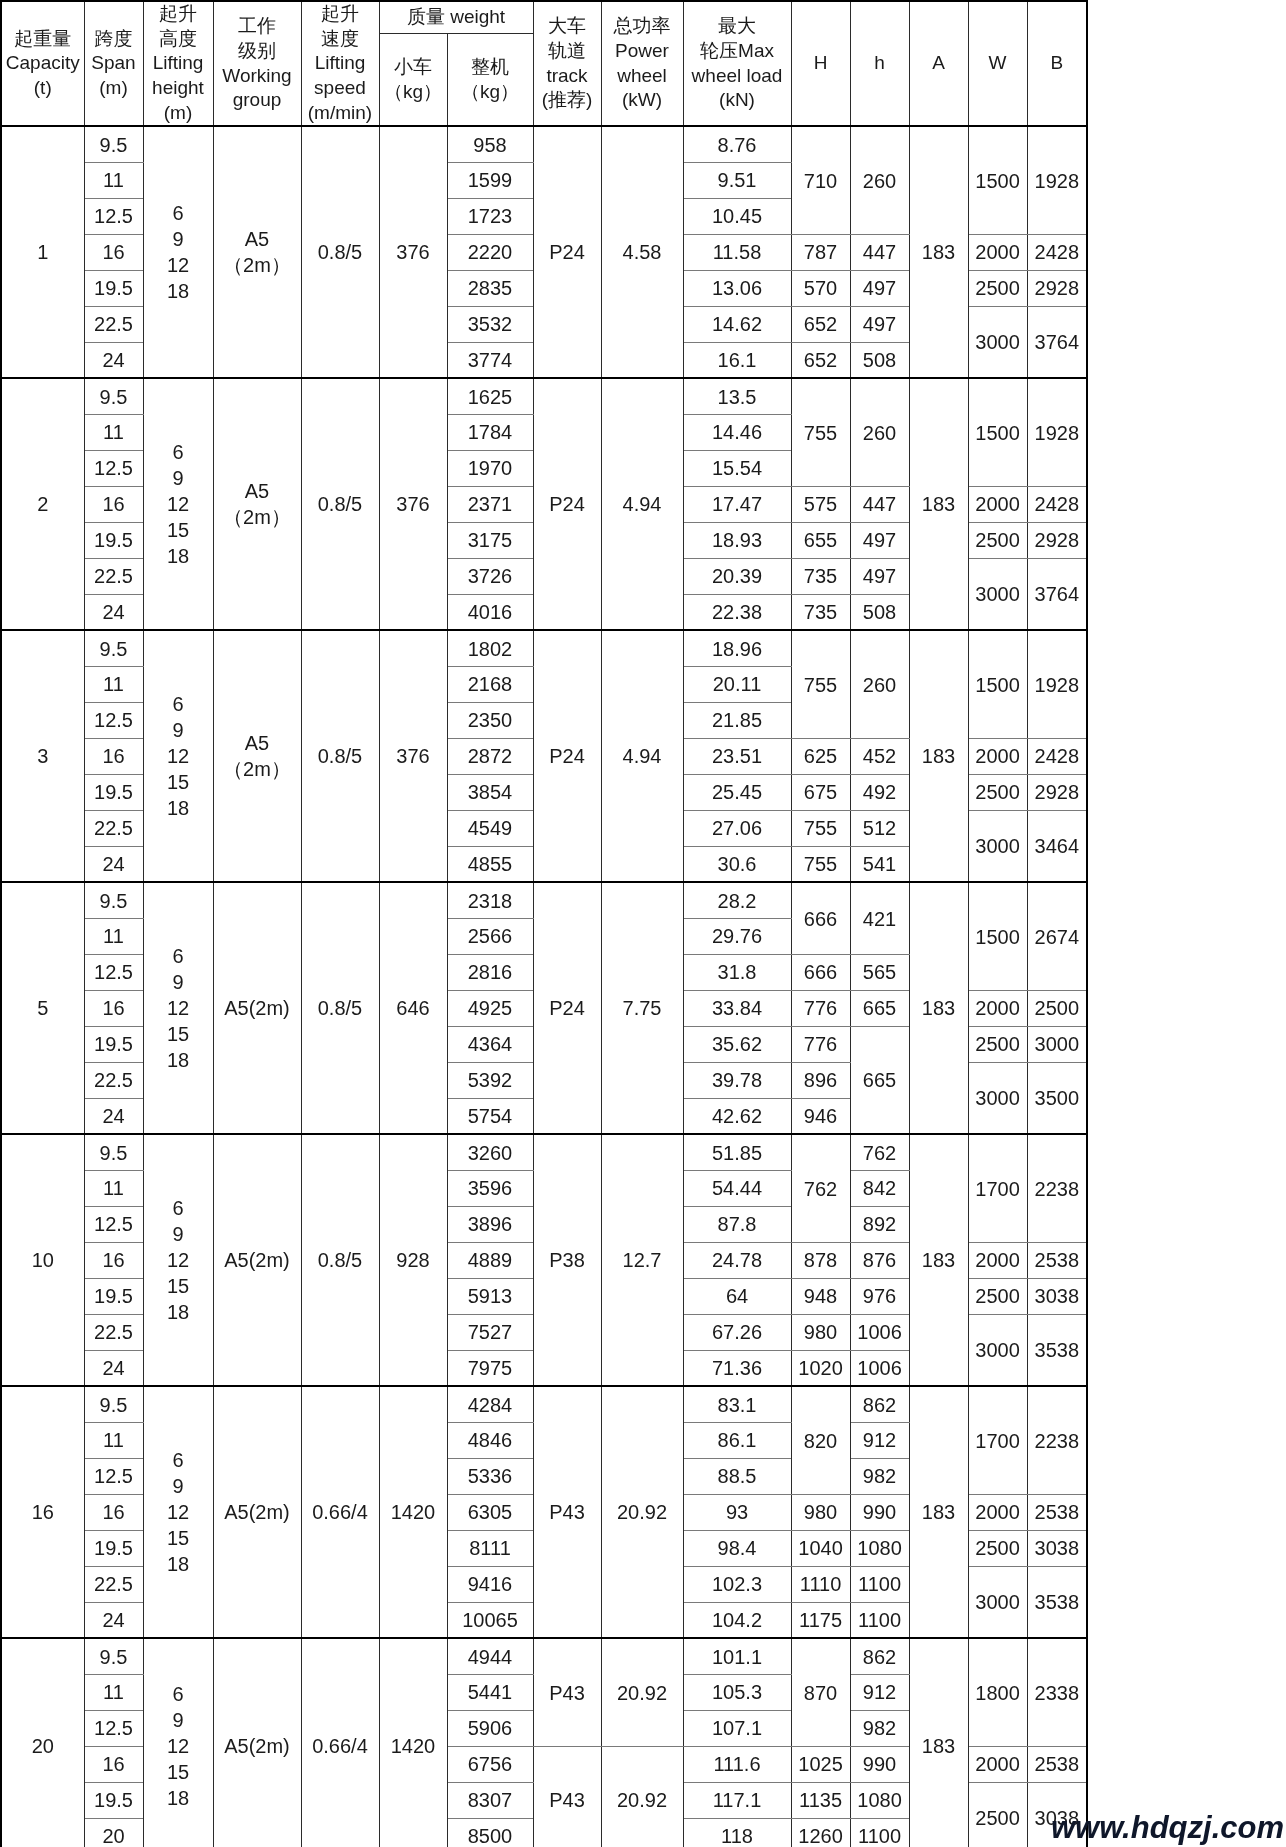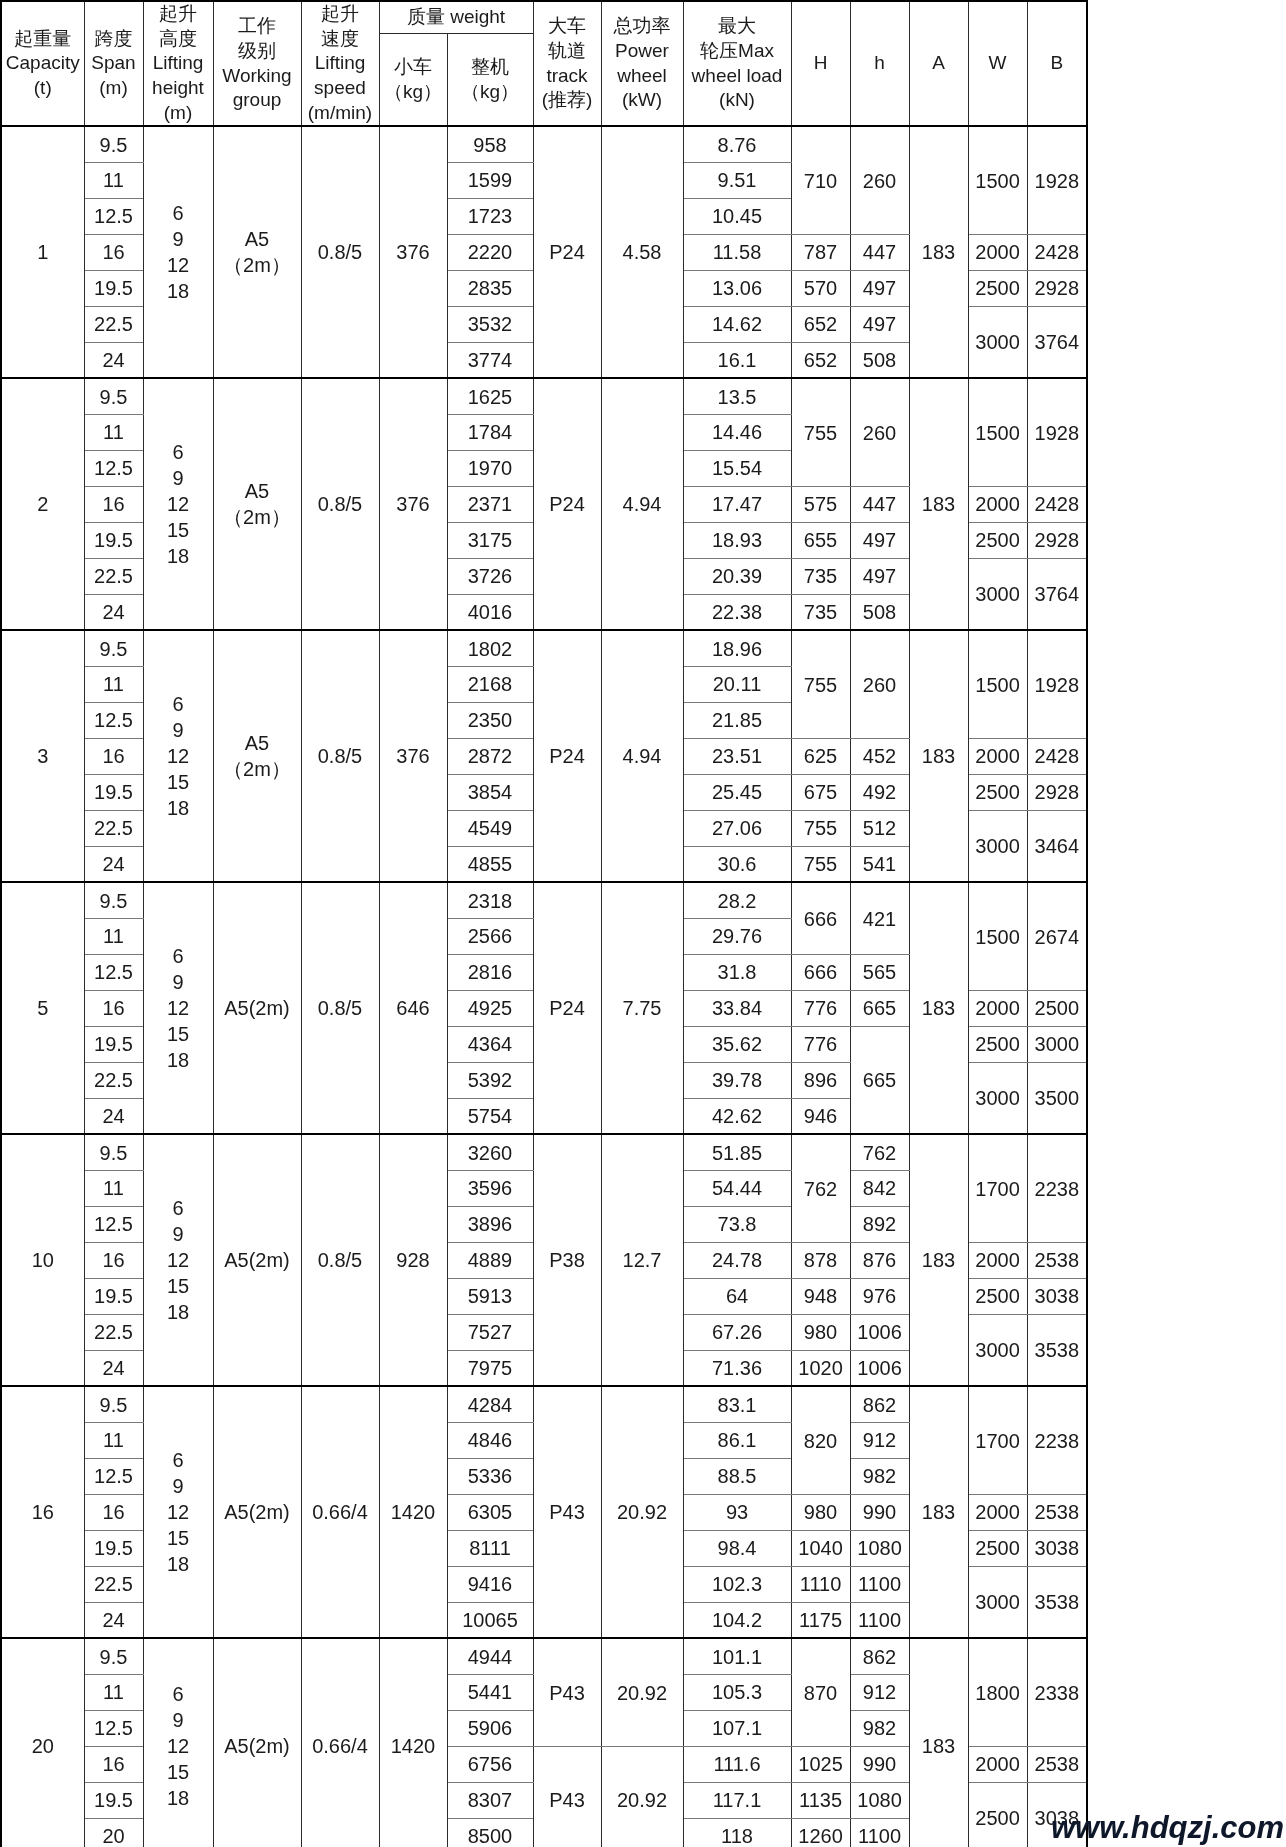--- a/index.html
+++ b/index.html
@@ -386,21 +386,21 @@
       </tr>
       <tr>
         <td>11</td>
         <td>3596</td>
         <td>54.44</td>
         <td rowspan="1">842</td>
       </tr>
       <tr>
         <td>12.5</td>
         <td>3896</td>
-        <td>73.8</td>
+        <td>87.8</td>
         <td rowspan="1">892</td>
       </tr>
       <tr>
         <td>16</td>
         <td>4889</td>
         <td>24.78</td>
         <td rowspan="1">878</td>
         <td rowspan="1">876</td>
         <td rowspan="1">2000</td>
         <td rowspan="1">2538</td>

